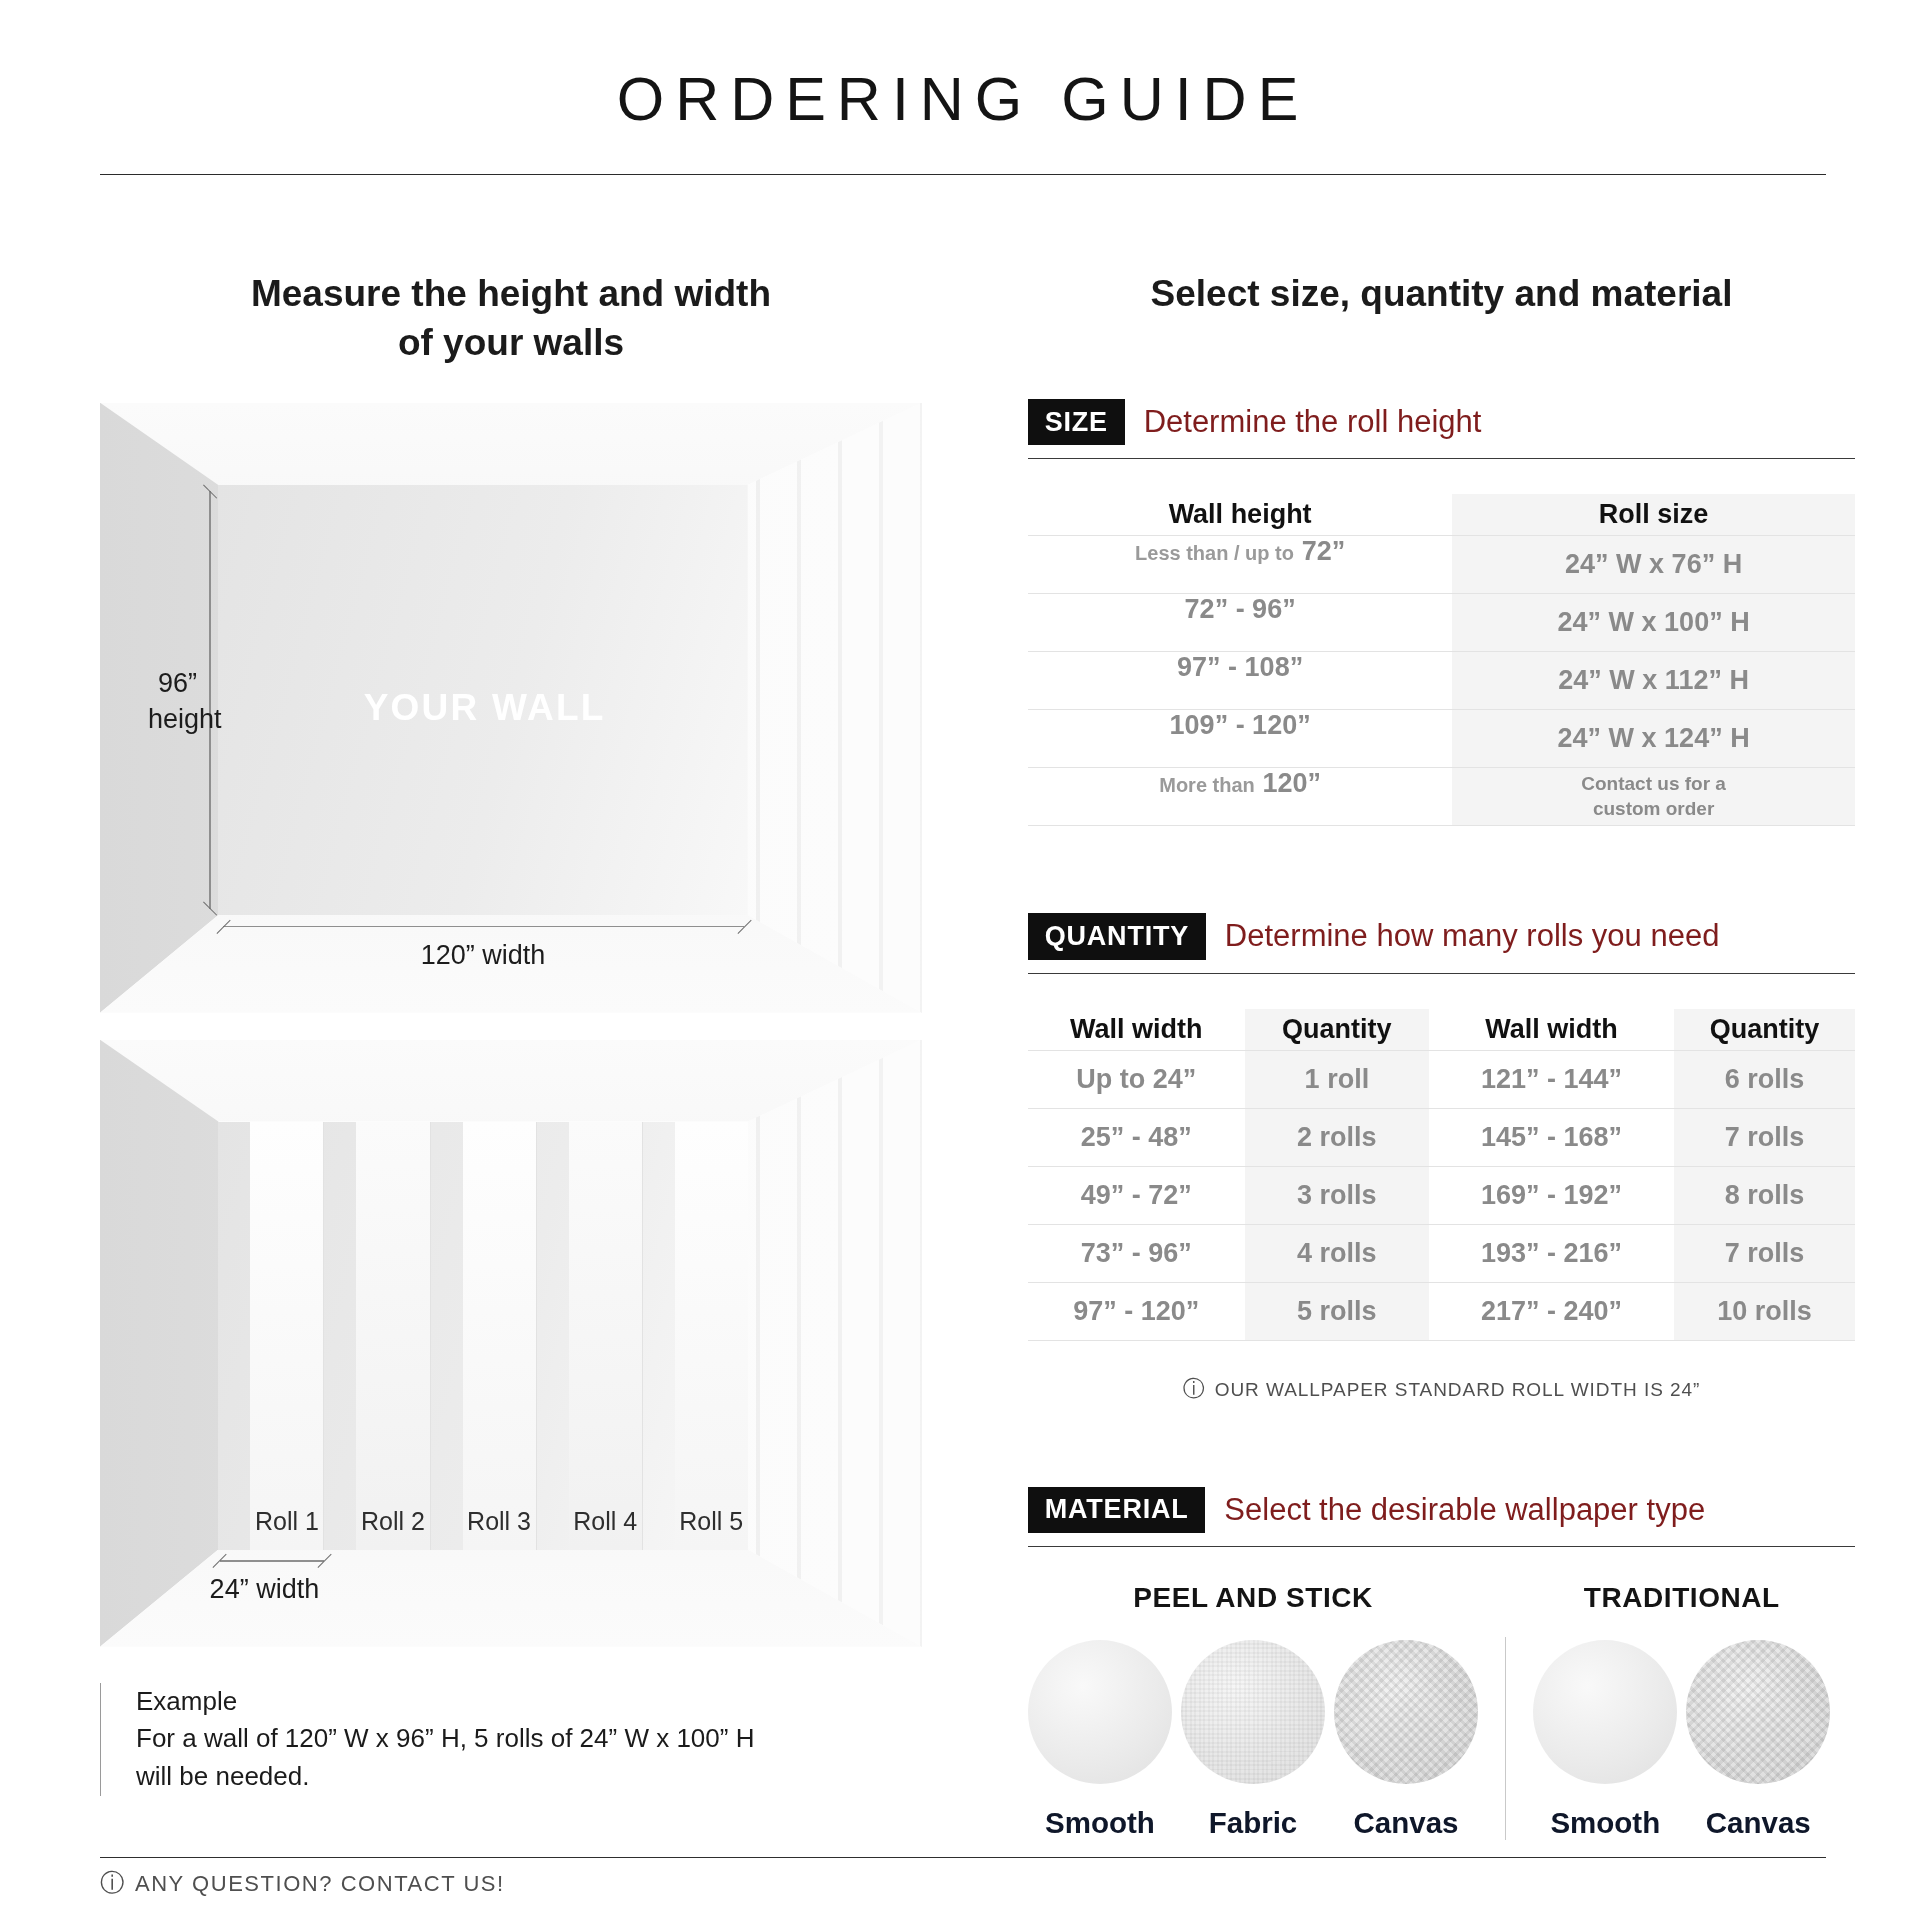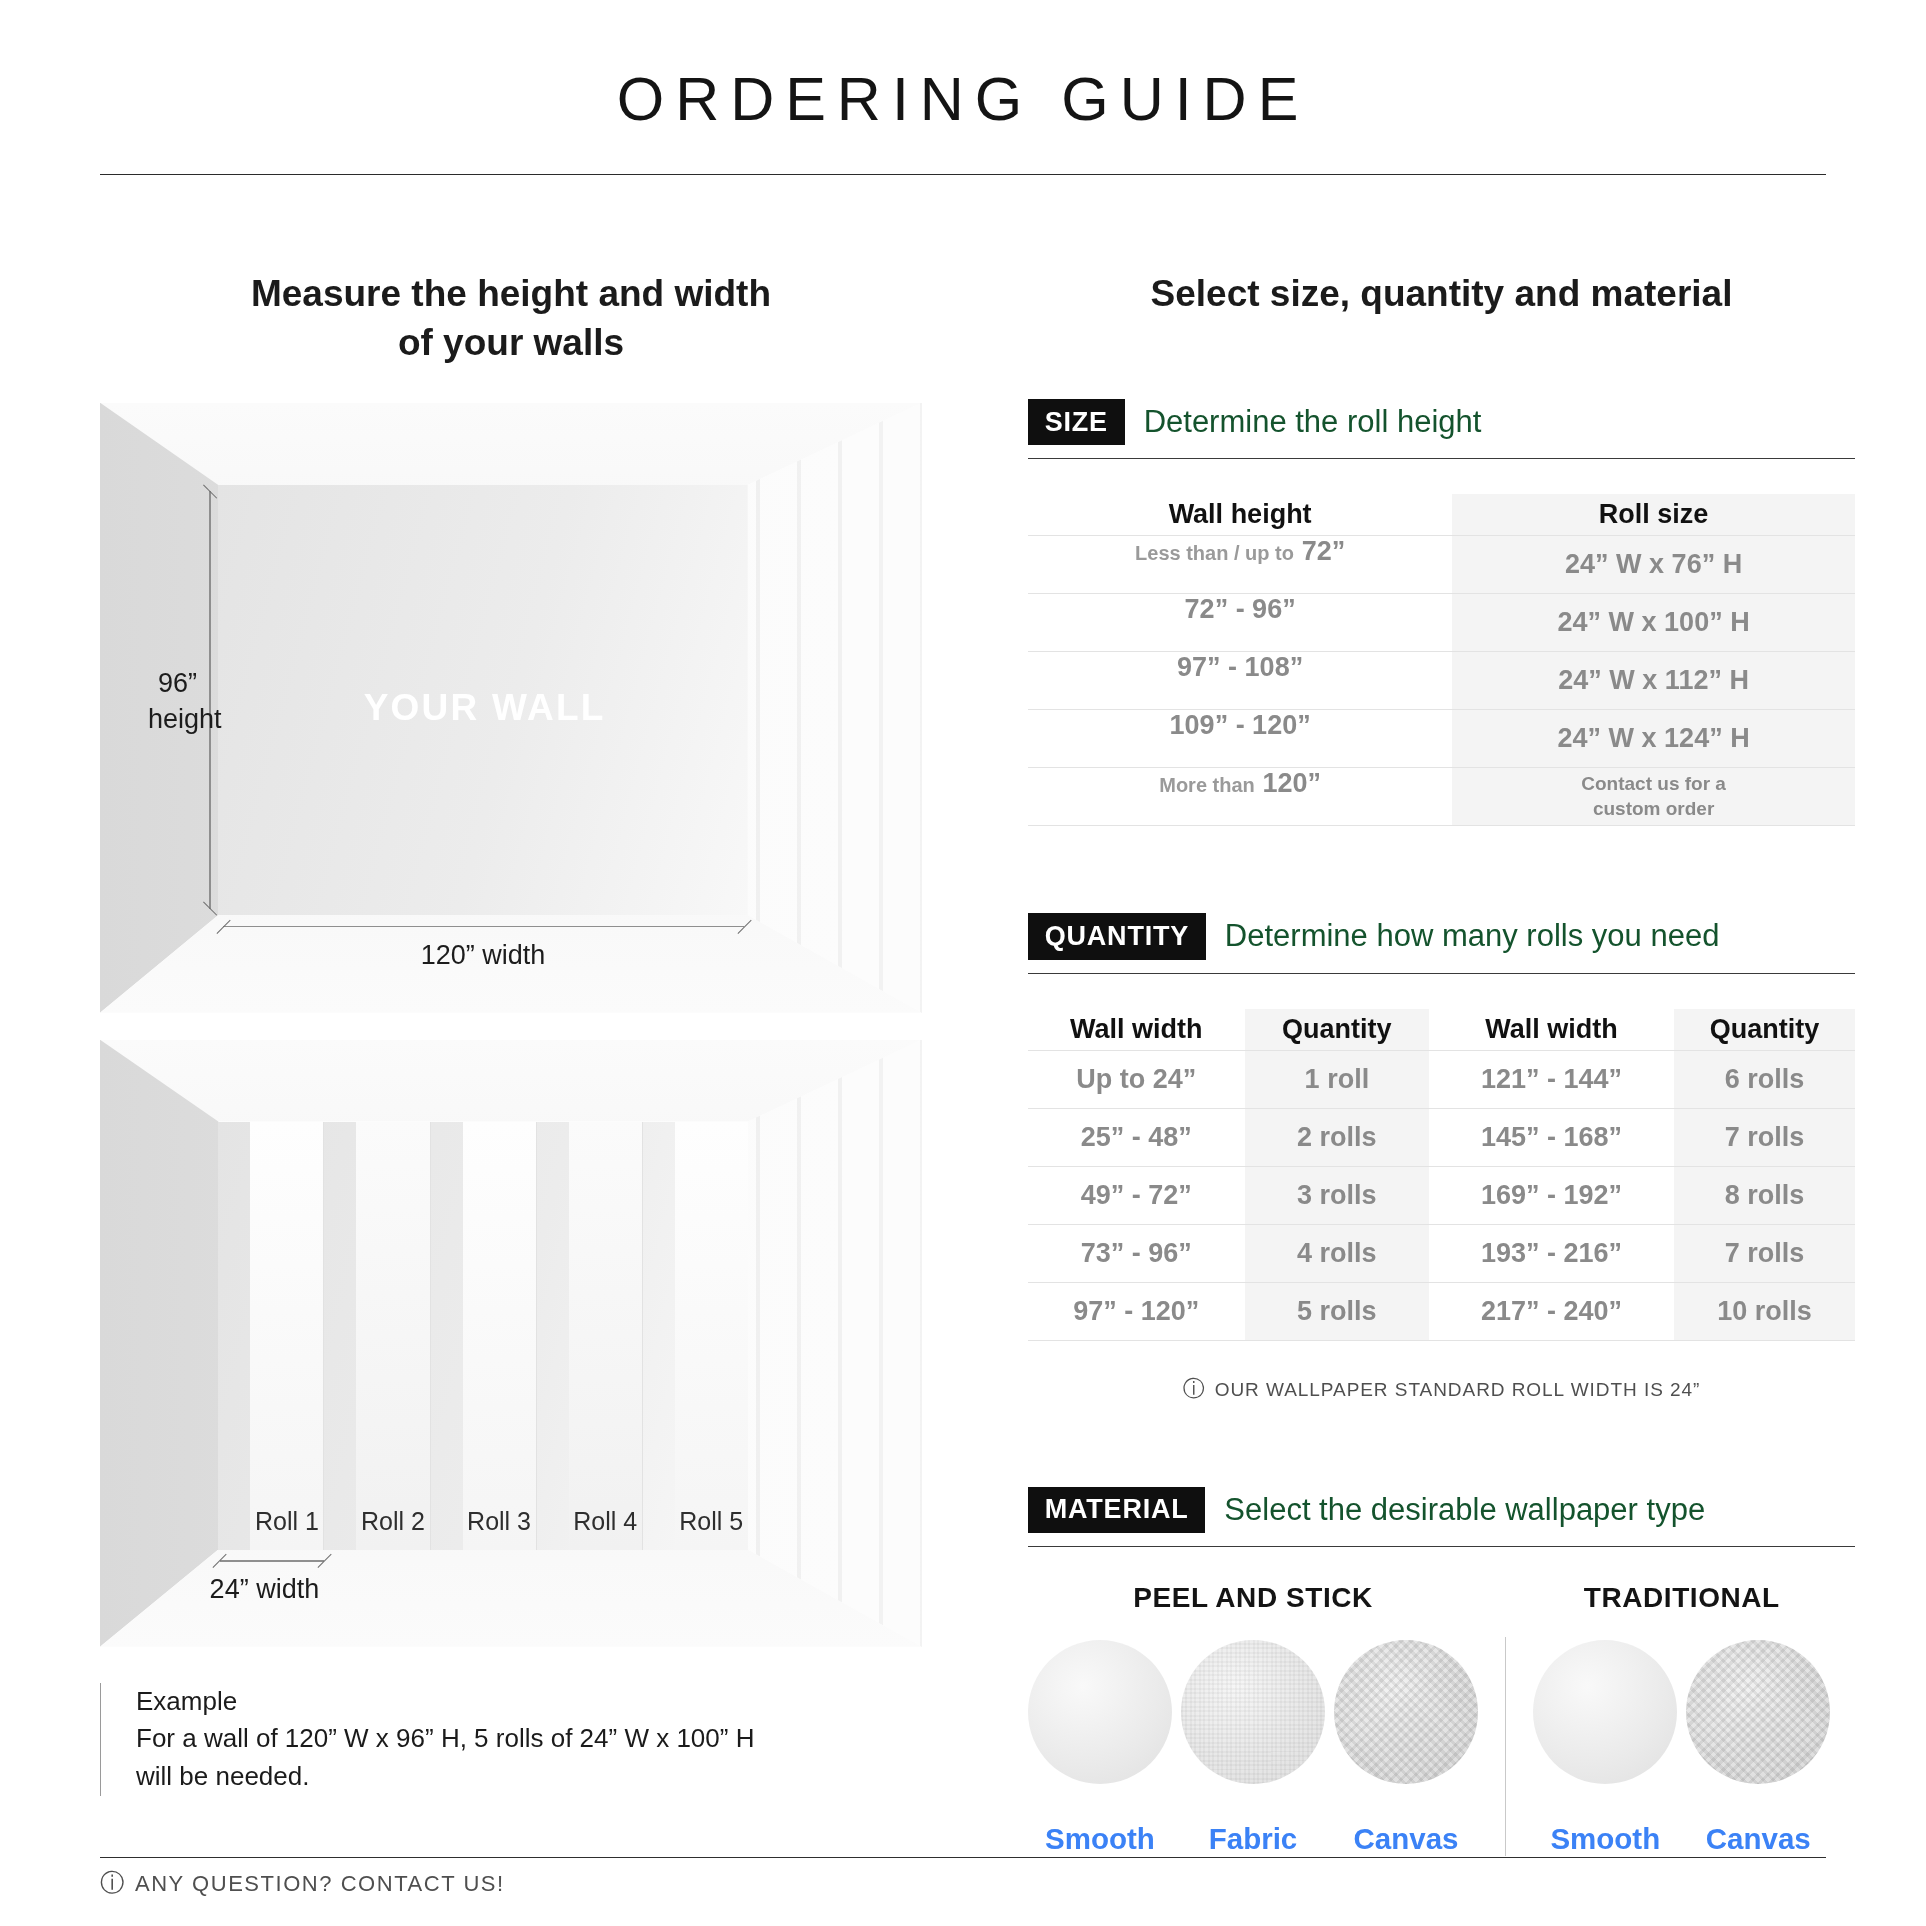--- a/index.html
+++ b/index.html
@@ -59,21 +59,21 @@
   .example { margin-top:36px; border-left:1.3px solid #9a9a9a; padding-left:35px; font-size:26px; line-height:1.45; color:#1b1b1b; }
   .example .body { white-space:pre-line; }
 
   
   .section { }
   .section-size { margin-top:80px; }
   .section-quantity { margin-top:87px; }
   .section-material { margin-top:83px; }
   .section-head { display:flex; align-items:center; gap:19px; padding-bottom:13px; border-bottom:1.9px solid #3a3a3a; }
   .badge { background:#0f0f0f; color:#ffffff; font-size:27px; font-weight:700; letter-spacing:0.03em; padding:7.7px 16.7px; flex:none; }
-  .subtitle { font-size:31px; font-weight:500; color:#14532d; }
+  .subtitle { font-size:31px; font-weight:500; color:#7f1d1d; }
 
   
   .size-table { display:grid; grid-template-columns:51.3% 48.7%; margin-top:35px; }
   .cell { display:flex; align-items:center; justify-content:center; border-bottom:1.3px solid #e3e3e3; min-height:58px; text-align:center;font-weight:bold; }
   .cell.head { min-height:42px; font-size:27px; font-weight:700; color:#111; }
   .cell.shade { background:#f4f4f4; }
   .wall-cell { gap:7.7px; align-items:baseline; font-size:27px; color:#8a8a8a; }
   .wall-cell .prefix { font-size:20px; color:#9a9a9a; }
   .wall-cell .prefix:empty { display:none; }
   .roll-cell { font-size:27px; color:#8a8a8a; }
@@ -96,21 +96,21 @@
   .swatch-circle { width:144px; height:144px; border-radius:50%; }
   .swatch-circle.smooth { background:radial-gradient(circle at 38% 32%, #f9f9f9 0%, #eaeaea 60%, #dfdfdf 100%); }
   .swatch-circle.fabric { background:
       repeating-linear-gradient(90deg, rgba(0,0,0,0.035) 0 1.9px, rgba(0,0,0,0) 1.9px 4.5px),
       repeating-linear-gradient(0deg, rgba(0,0,0,0.035) 0 1.9px, rgba(0,0,0,0) 1.9px 4.5px),
       radial-gradient(circle at 38% 32%, #f6f6f6 0%, #e7e7e7 60%, #dedede 100%); }
   .swatch-circle.canvas { background:
       repeating-linear-gradient(45deg, rgba(0,0,0,0.07) 0 3.2px, rgba(0,0,0,0) 3.2px 7px),
       repeating-linear-gradient(-45deg, rgba(0,0,0,0.07) 0 3.2px, rgba(0,0,0,0) 3.2px 7px),
       radial-gradient(circle at 40% 35%, #f2f2f2 0%, #e2e2e2 60%, #d8d8d8 100%); }
-  .swatch-label { margin-top:38px; font-size:29.5px; font-weight:600; color:#3b82f6; }
+  .swatch-label { margin-top:22px; font-size:29.5px; font-weight:600; color:#0f172a; }
   .mat-divider { width:1.3px; background:#c9c9c9; margin:55px 27px 0 27px; }
 
   
   .footer { position:absolute; left:100px; right:100px; top:1857px; }
   .footer hr { border:none; border-top:1.3px solid #2e2e2e; }
   .footer-text { margin-top:9px; font-size:22px; letter-spacing:0.07em; color:#4f4f4f; }
   .footer-text .i { font-size:24.4px; margin-right:9px; }
 </style>
 </head>
 <body>

